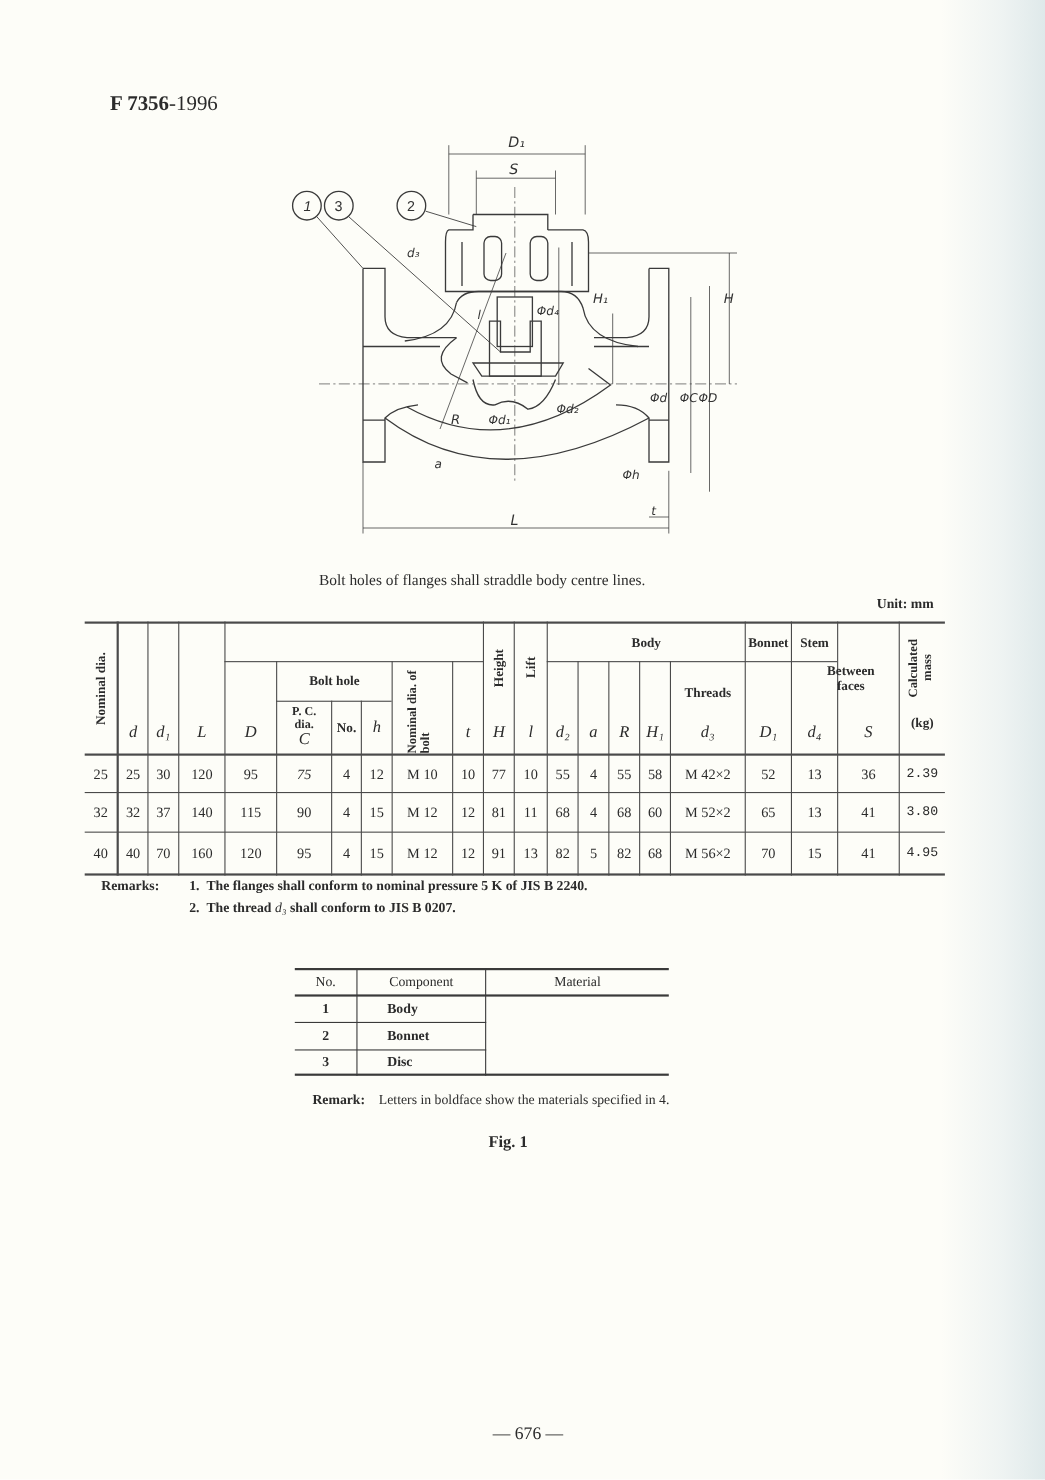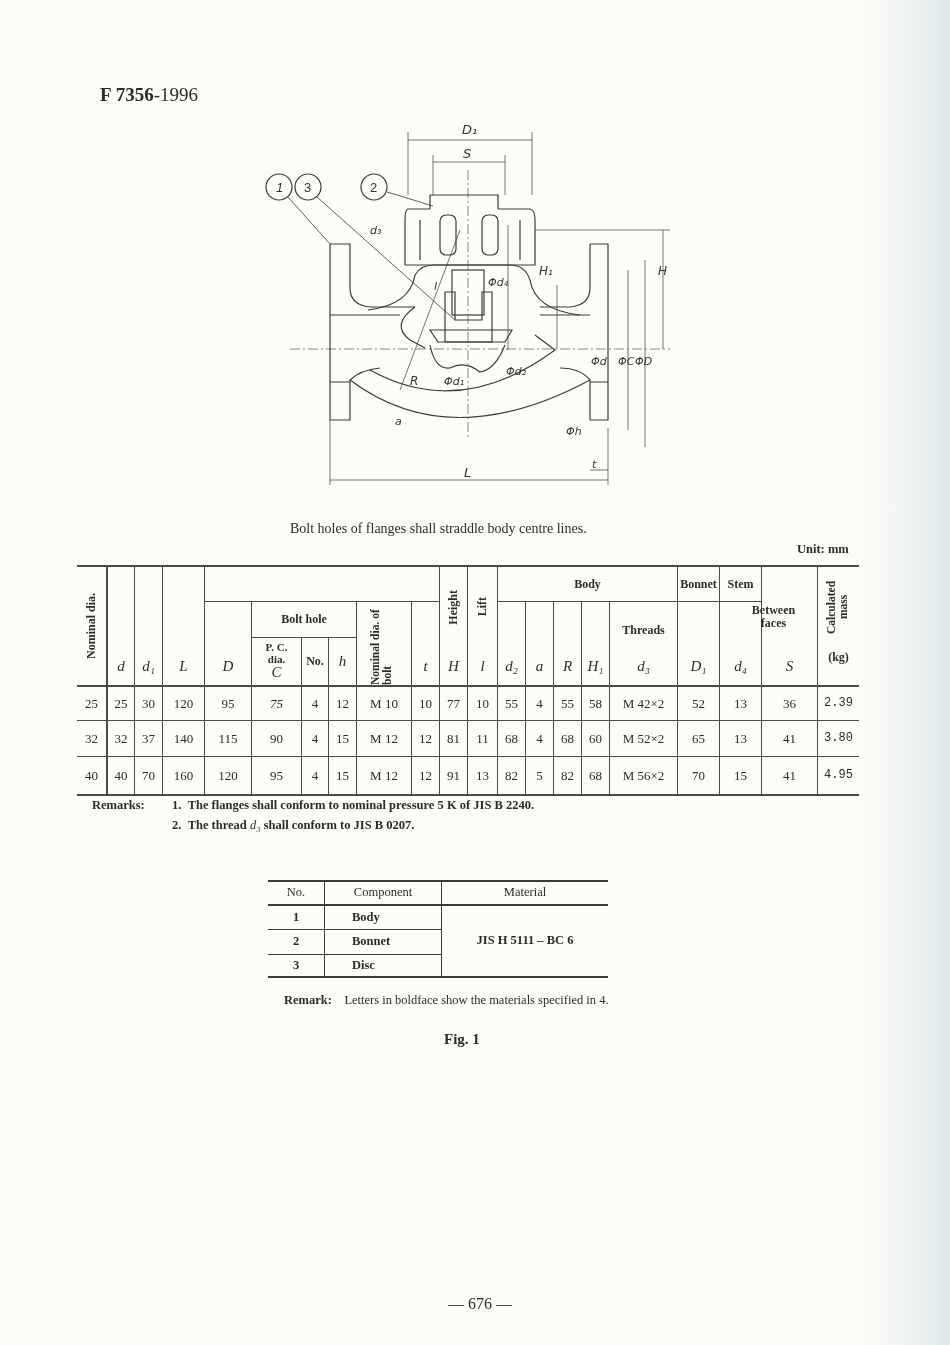--- a/index.html
+++ b/index.html
@@ -314,21 +314,20 @@
     <div class="cell" style="left:84px;top:26px;width:89px;height:23px;justify-content:flex-start;">Body</div>
   </div>
   <div>
     <div class="cell" style="left:0;top:50px;width:56px;height:24px;">2</div>
     <div class="cell" style="left:84px;top:50px;width:89px;height:24px;justify-content:flex-start;">Bonnet</div>
   </div>
   <div>
     <div class="cell" style="left:0;top:75px;width:56px;height:21px;">3</div>
     <div class="cell" style="left:84px;top:75px;width:89px;height:21px;justify-content:flex-start;">Disc</div>
   </div>
-  <div class="cell" style="left:174px;top:26px;width:166px;height:70px;">JIS H 5111 – BC 6</div>
 </div>
 
 <div class="abs mat-remark">
   <b>Remark:</b>&nbsp;&nbsp;&nbsp;&nbsp;<span>Letters in boldface show the materials specified in 4.</span>
 </div>
 
 <div class="abs fig-label">Fig. 1</div>
 
 <div class="abs page-num">— 676 —</div>
 

